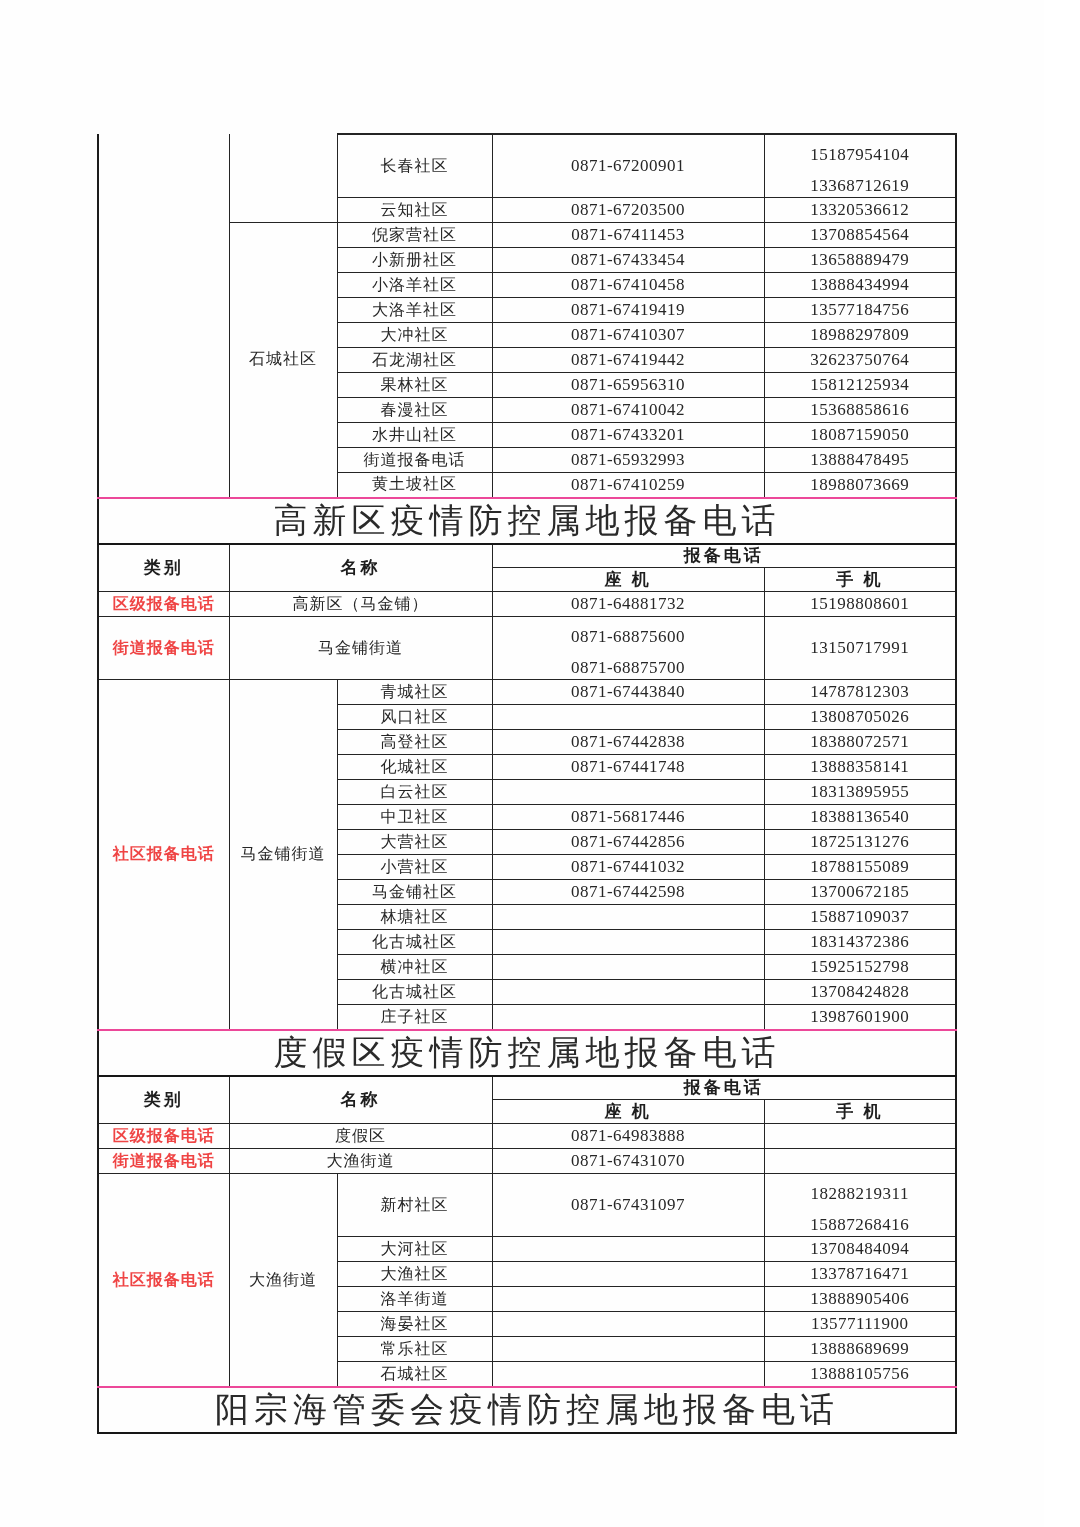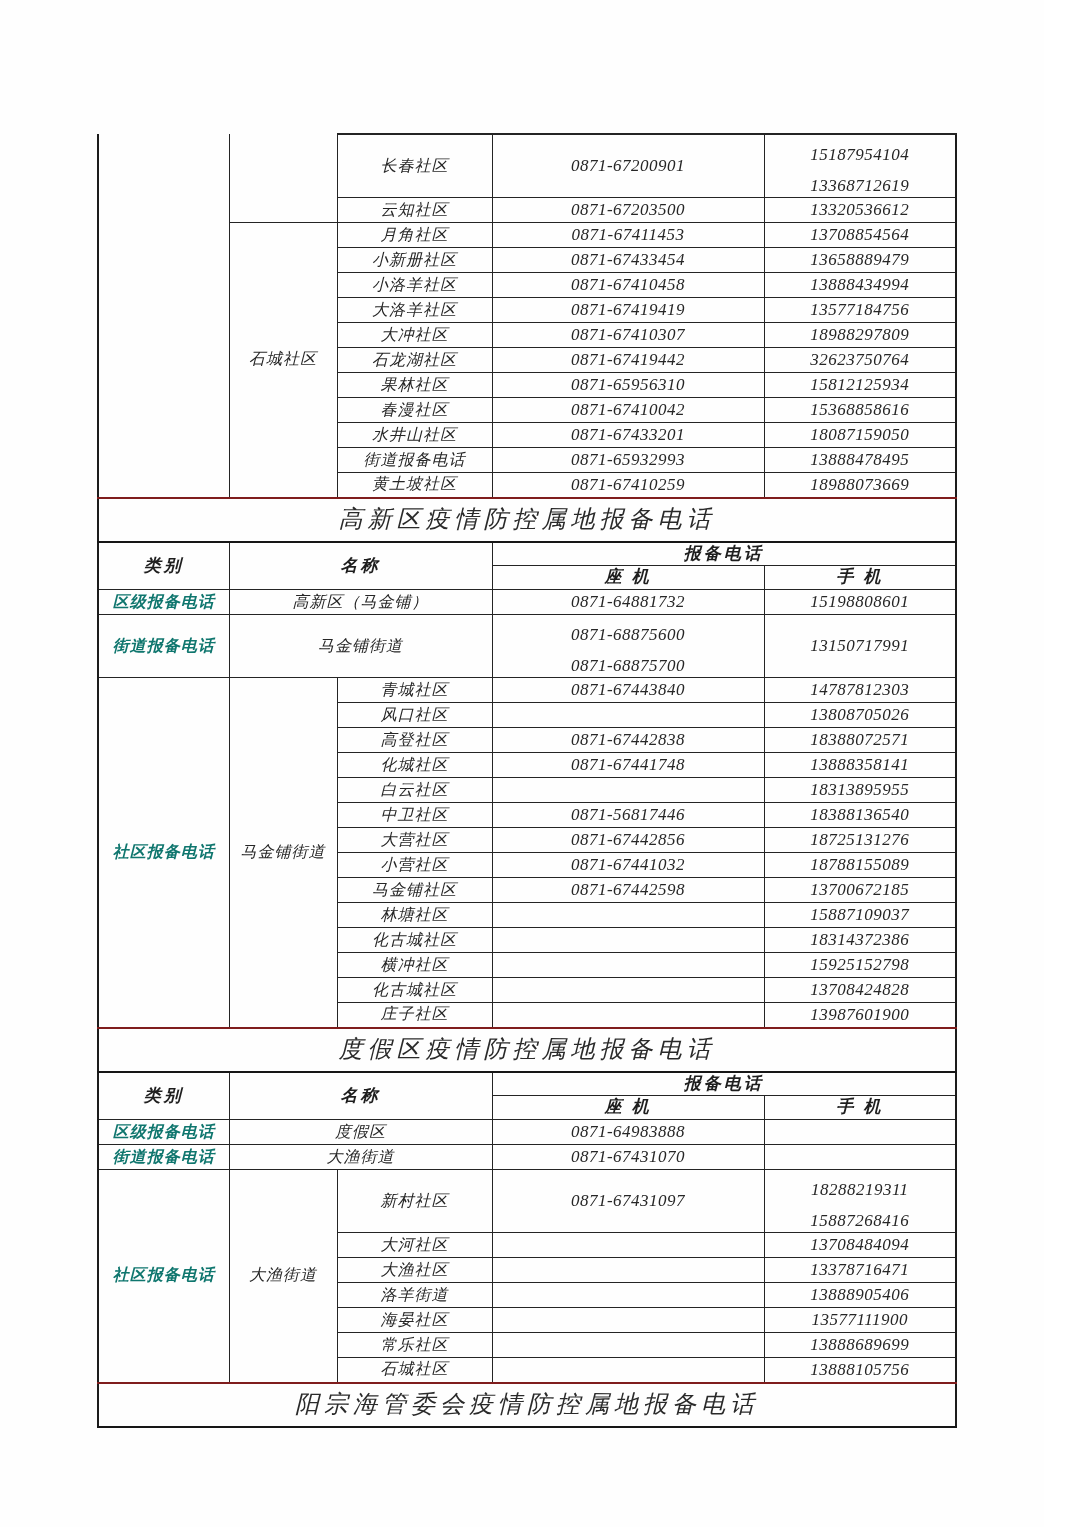--- a/index.html
+++ b/index.html
@@ -8,21 +8,20 @@
     background: #ffffff;
   }
   .page {
     position: relative;
     width: 1044px;
     height: 1527px;
     background: #fefefe;
     overflow: hidden;
     font-family: "Liberation Serif", "DejaVu Serif", serif;
     color: #262626;
-    font-style: italic;
   }
   table.report {
     position: absolute;
     left: 97px;
     top: 133px;
     width: 858px;
     border-collapse: collapse;
     table-layout: fixed;
     border-left: 2px solid #1c1c1c;
     border-right: 2px solid #1c1c1c;
@@ -50,32 +49,32 @@
   tr.sect { height: 44px; }
 
   td.num {
     font-size: 17px;
     letter-spacing: 0.5px;
     font-family: "Liberation Serif", "DejaVu Serif", serif;
   }
   td.cat {
     font-weight: 700;
     letter-spacing: 1px;
-    color: #0f766e;
+    color: #ef4444;
   }
   tr.hdr td {
     font-weight: 700;
     font-size: 17px;
     letter-spacing: 3px;
     color: #1e1e1e;
   }
   tr.sect td {
-    border-top: 2px solid #7f1d1d;
+    border-top: 2px solid #ec4899;
     border-bottom: 2px solid #161616;
-    font-size: 24px;
+    font-size: 34px;
     letter-spacing: 5px;
     color: #2a2a2a;
     font-weight: 400;
   }
   td.noTop { border-top: 0 solid transparent; }
   td.topLine { border-top: 2px solid #242424; }
   td.num div { line-height: 23px; margin-top: 8px; }
 </style>
 </head>
 <body>
@@ -101,21 +100,21 @@
           <div>13368712619</div>
         </td>
       </tr>
       <tr class="std">
         <td>云知社区</td>
         <td class="num">0871-67203500</td>
         <td class="num">13320536612</td>
       </tr>
       <tr class="std">
         <td rowspan="11">石城社区</td>
-        <td>月角社区</td>
+        <td>倪家营社区</td>
         <td class="num">0871-67411453</td>
         <td class="num">13708854564</td>
       </tr>
       <tr class="std">
         <td>小新册社区</td>
         <td class="num">0871-67433454</td>
         <td class="num">13658889479</td>
       </tr>
       <tr class="std">
         <td>小洛羊社区</td>

